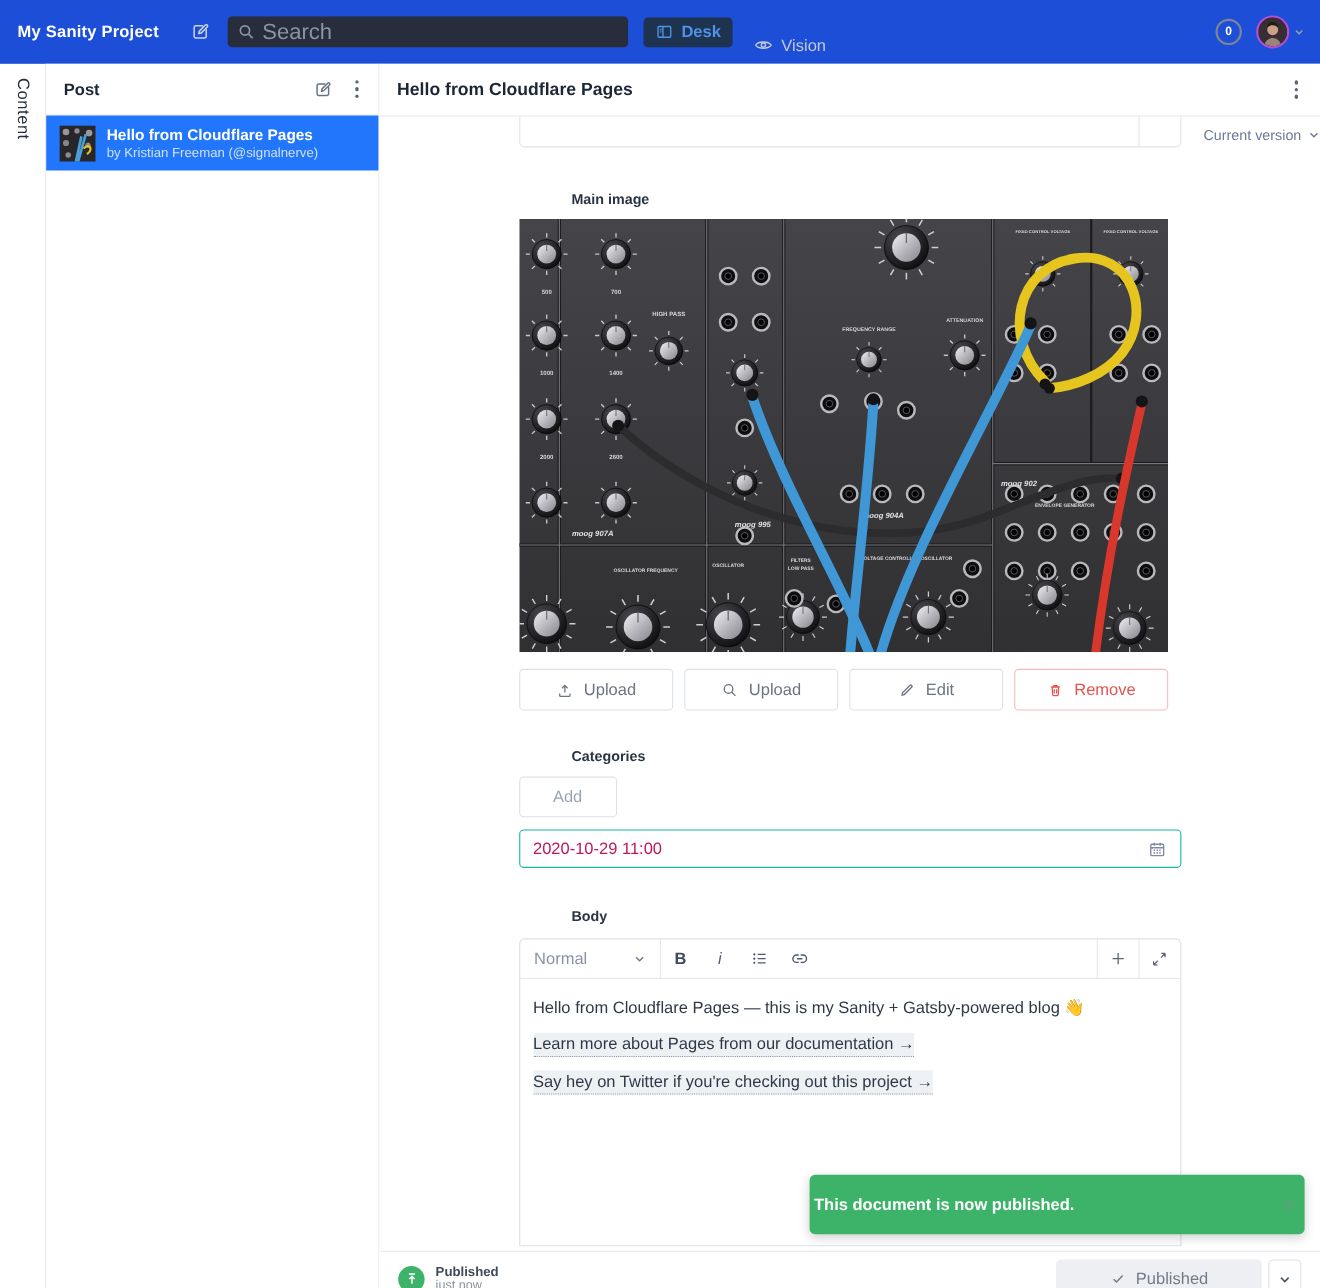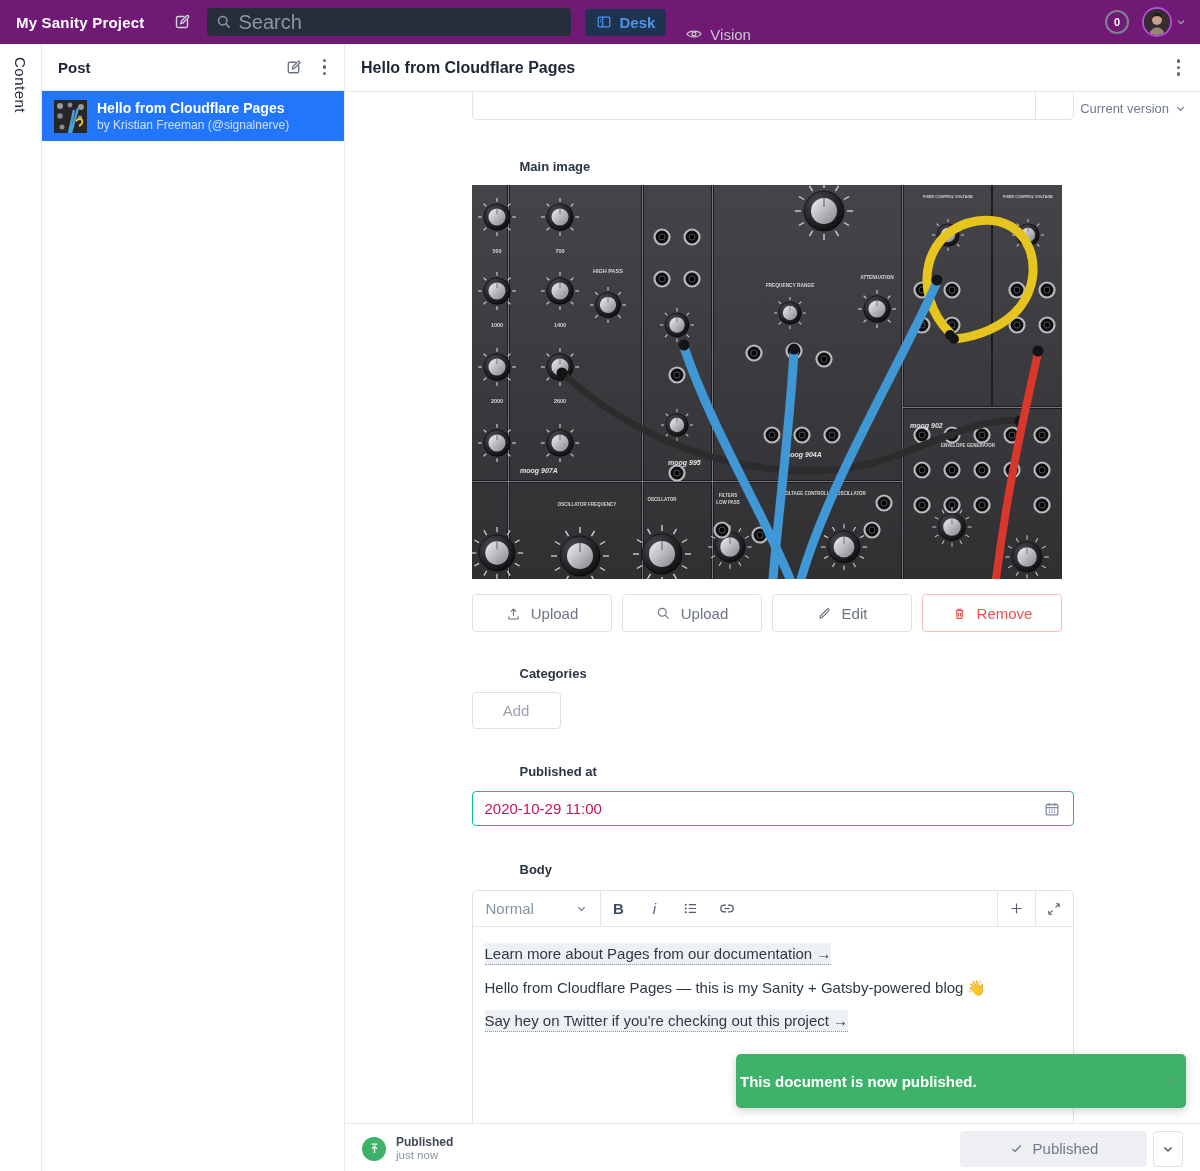--- a/index.html
+++ b/index.html
@@ -1,21 +1,21 @@
 <!DOCTYPE html>
 <html><head>
 <meta charset="utf-8">
 <style>
   * { margin:0; padding:0; box-sizing:border-box; }
   html,body { width:1200px; height:1171px; overflow:hidden; }
   body { font-family:"Liberation Sans", sans-serif; background:#fff; color:#1c2634; }
   svg { display:block; }
 
   
-  .topbar { height:44px; background:#701a75; display:flex; align-items:center; padding:0 14px 0 16px; }
+  .topbar { height:58px; background:#1d4ed8; display:flex; align-items:center; padding:0 14px 0 16px; }
   .project-title { color:#fff; font-size:15px; font-weight:bold; letter-spacing:.2px; }
   .tb-compose { margin-left:28px; color:#cdd2db; display:flex; cursor:pointer; }
   .search-wrap { position:relative; margin-left:15px; }
   .search-wrap svg { position:absolute; left:9px; top:6px; color:#8d95a5; }
   .search-input { width:364px; height:28px; background:#272d3b; border:none; border-radius:4px;
       color:#c7ccd6; font-size:20px; padding:0 10px 0 31px; outline:none; font-family:inherit; }
   .search-input::placeholder { color:#8d95a5; }
   .tab { display:flex; align-items:center; gap:7px; font-size:15px; padding:5px 11px; border-radius:4px; cursor:pointer; }
   .tab-desk { margin-left:14px; background:#1d3350; color:#4e94ea; font-weight:600; }
   .tab-vision { margin-left:8px; color:#c4c9d2;margin-top:24px; }
@@ -39,21 +39,21 @@
   .post-item { height:50px; flex:none; background:#2276fc; display:flex; align-items:center; padding:0 12px; gap:10px; cursor:pointer; }
   .thumb { width:33px; height:33px; flex:none; }
   .post-item-title { color:#fff; font-size:14px; font-weight:600; line-height:17px; }
   .post-item-sub { color:#cfe0fb; font-size:12px; line-height:14px; margin-top:1px; }
 
   
   .doc-pane { flex:1; min-width:0; display:flex; flex-direction:column; position:relative; background:#fff; }
   .doc-header { height:48px; flex:none; border-bottom:1px solid #e6e9ee; display:flex; align-items:center; padding:0 16px; }
   .doc-title { font-size:16px; font-weight:600; flex:1; }
   .doc-scroll { flex:1; overflow:hidden; position:relative; }
-  .version-row { position:absolute; top:9px; right:14px; display:flex; align-items:center; gap:6px;
+  .version-row { position:absolute; top:9px; right:0; display:flex; align-items:center; gap:6px;
       color:#6c7a96; font-size:13px; cursor:pointer; }
   .field-col { width:602px; margin:0 auto; }
 
   .partial-input { margin-top:-10px; height:38px; border:1px solid #e0e4e9; border-radius:5px; position:relative; }
   .partial-input .seg { position:absolute; top:0; bottom:0; right:0; width:38px; border-left:1px solid #e0e4e9; }
 
   .f-label { font-size:13px; font-weight:600; color:#2a3544; line-height:16px;padding-left:48px; }
   .lbl-image { margin-top:39px; }
   .image-inner { width:590px; }
   .photo-wrap { margin-top:10px; width:590px; height:394px; overflow:hidden; }
@@ -444,21 +444,20 @@
                 <path d="M8.7 9v4.5M11.3 9v4.5"></path>
               </svg>
               <span>Remove</span>
             </button>
           </div>
         </div>
 
         <div class="f-label lbl-categories">Categories</div>
         <button class="btn btn-add">Add</button>
 
-        <div class="f-label lbl-published">Published at</div>
         <div class="date-input">
           <span>2020-10-29 11:00</span>
           <span class="cal">
             <svg width="18" height="18" viewBox="0 0 20 20" fill="none" stroke="currentColor" stroke-width="1.4">
               <rect x="3.5" y="5" width="13" height="11.5" rx="1"></rect>
               <path d="M3.5 8.5h13M7 3.5v3M13 3.5v3"></path>
               <path d="M6.5 11h1.4M9.3 11h1.4M12.1 11h1.4M6.5 13.7h1.4M9.3 13.7h1.4M12.1 13.7h1.4" stroke-width="1.6"></path>
             </svg>
           </span>
         </div>
@@ -502,22 +501,22 @@
                 </svg>
             </div>
             <div class="ed-end">
               <svg width="16" height="16" viewBox="0 0 20 20" fill="none" stroke="currentColor" stroke-width="1.4">
                 <path d="M11.8 8.2L16.5 3.5M16.5 3.5h-4.3M16.5 3.5v4.3"></path>
                 <path d="M8.2 11.8L3.5 16.5M3.5 16.5h4.3M3.5 16.5v-4.3"></path>
               </svg>
             </div>
           </div>
           <div class="ed-content">
+            <p>Hello from Cloudflare Pages — this is my Sanity + Gatsby-powered blog 👋</p>
             <p><span class="body-link">Learn more about Pages from our documentation →</span></p>
-            <p>Hello from Cloudflare Pages — this is my Sanity + Gatsby-powered blog 👋</p>
             <p><span class="body-link">Say hey on Twitter if you're checking out this project →</span></p>
           </div>
         </div>
 
       </div>
     </div>
 
     <div class="toast">
       <span class="toast-msg">This document is now published.</span>
       <span class="toast-close">

